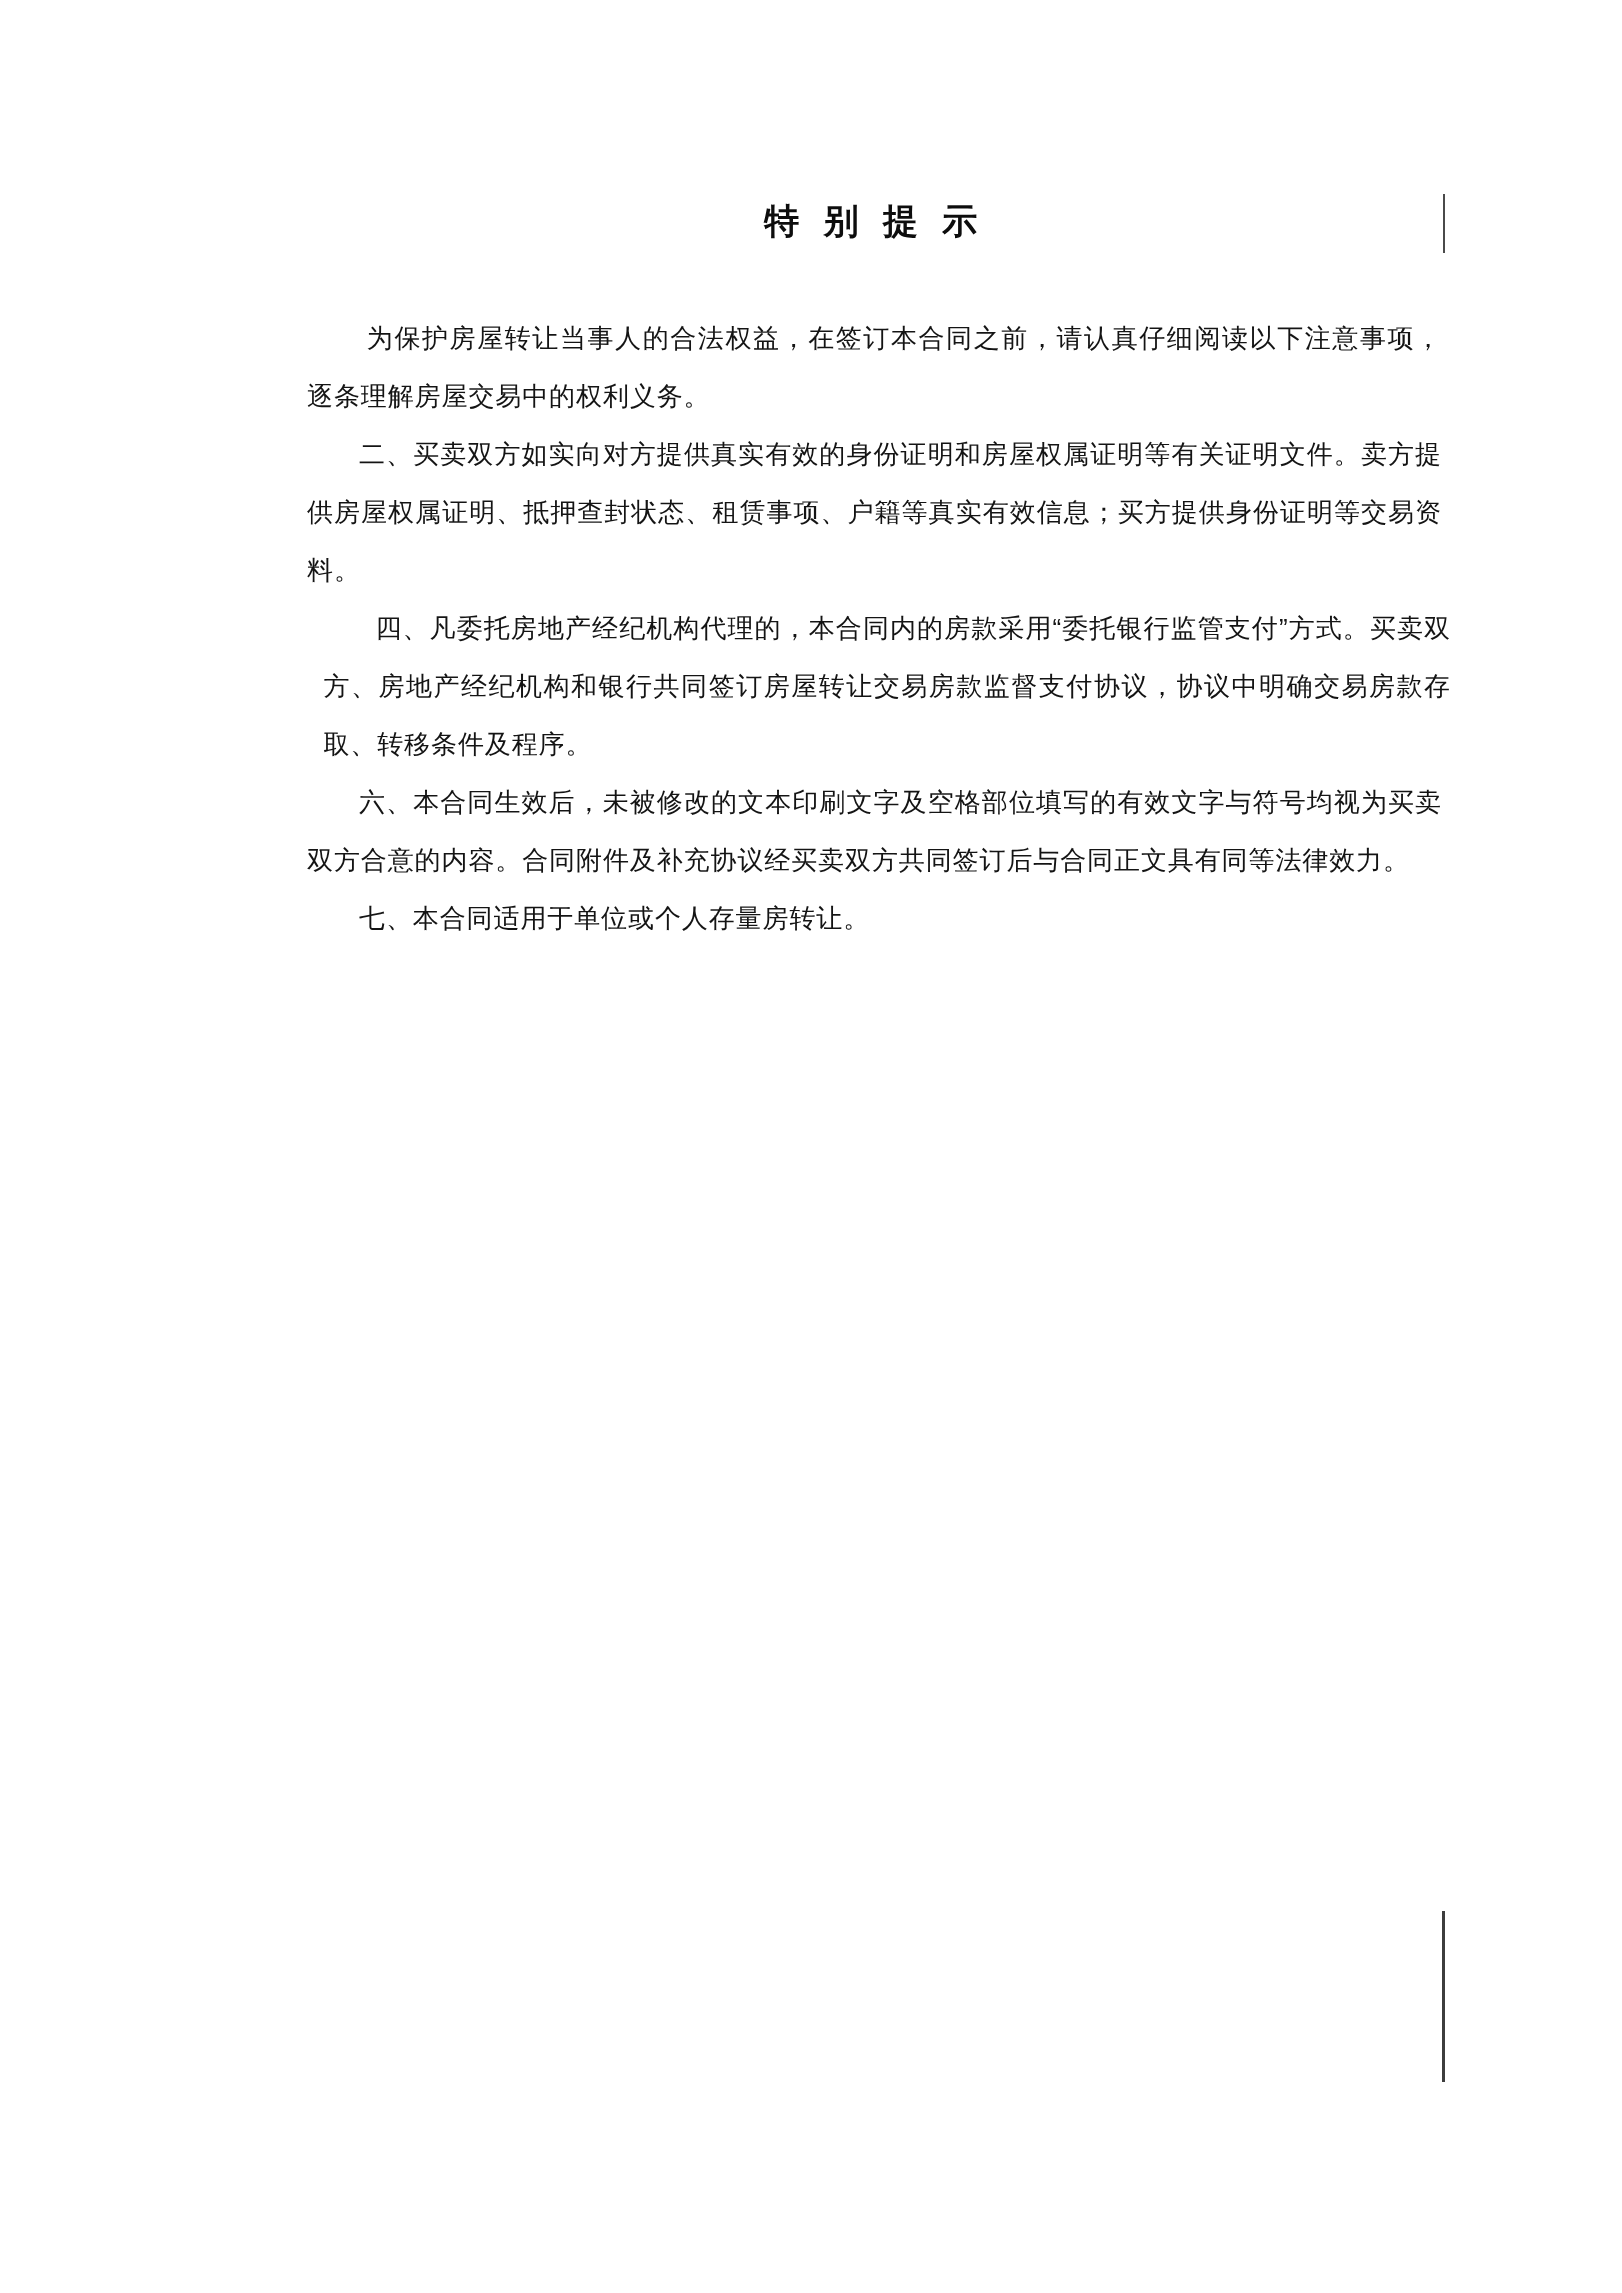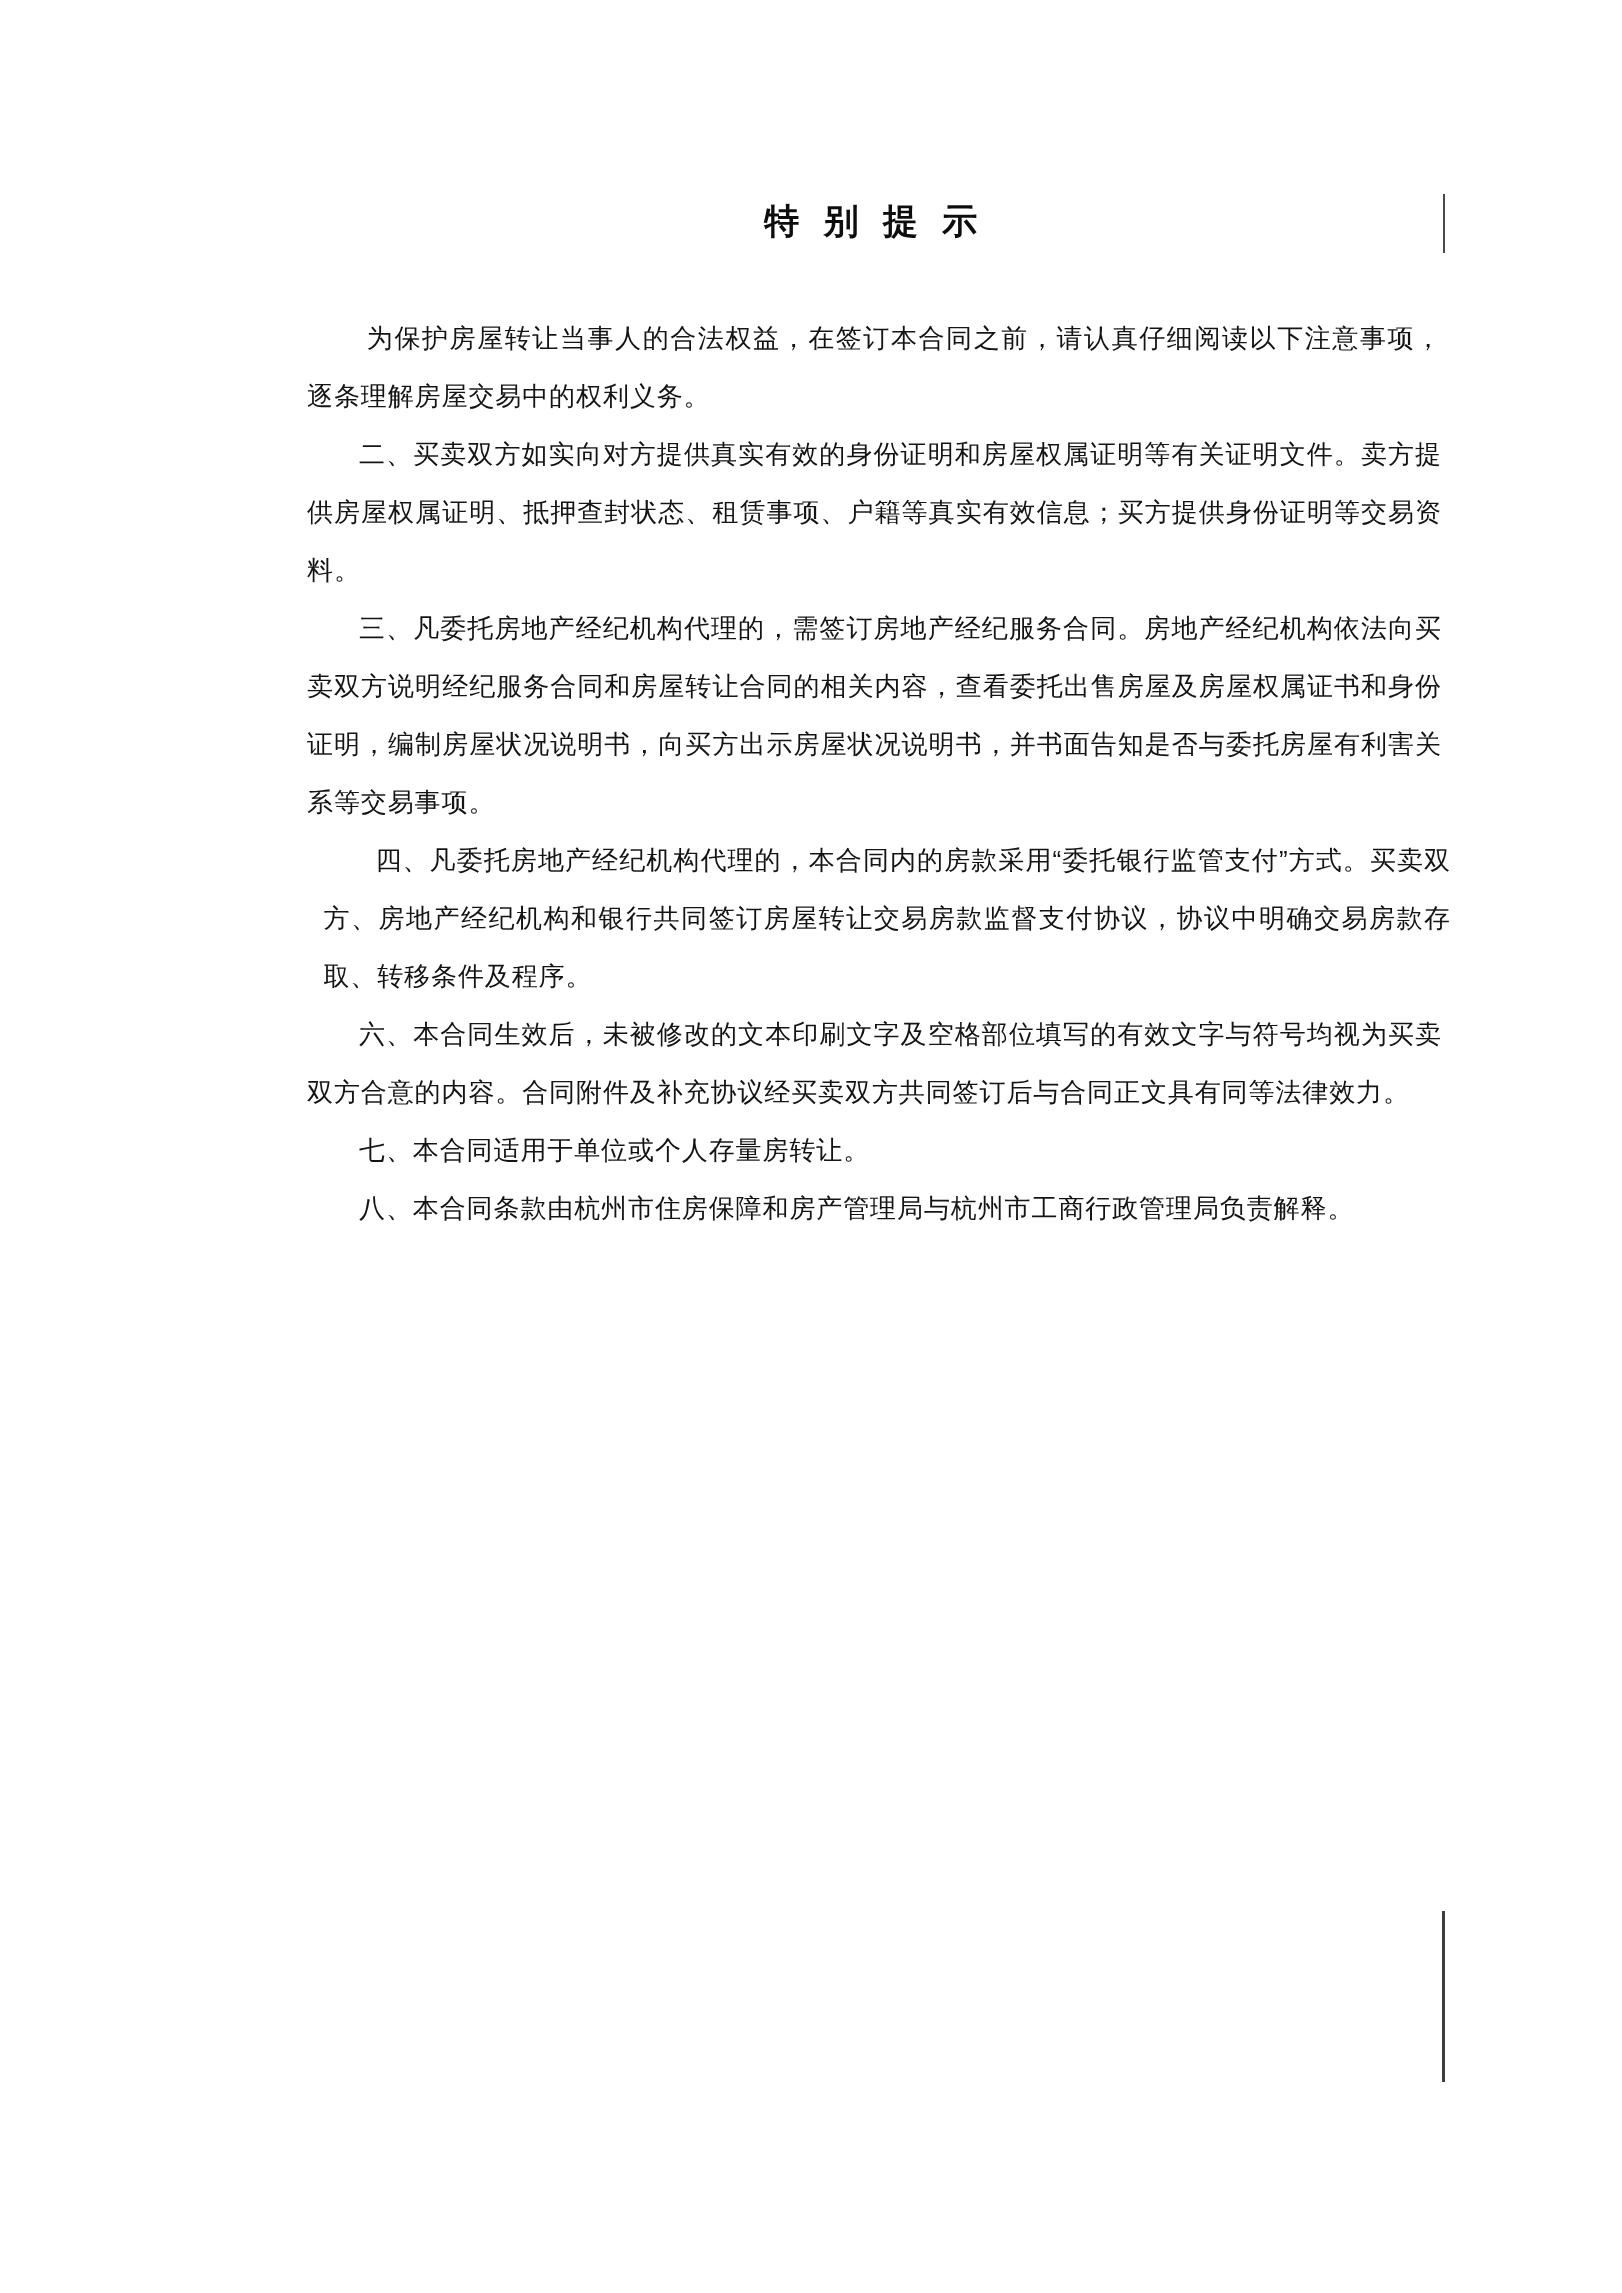--- a/index.html
+++ b/index.html
@@ -74,23 +74,21 @@
 
 <div class="page">
 
   <div class="doc-title">特 别 提 示</div>
 
   <span class="change-bar top"></span>
 
   <div class="content">
     <p class="para intro">为保护房屋转让当事人的合法权益，在签订本合同之前，请认真仔细阅读以下注意事项，逐条理解房屋交易中的权利义务。</p>
     <p class="para">二、买卖双方如实向对方提供真实有效的身份证明和房屋权属证明等有关证明文件。卖方提供房屋权属证明、抵押查封状态、租赁事项、户籍等真实有效信息；买方提供身份证明等交易资料。</p>
-    <p class="para">三、凡委托房地产经纪机构代理的，需签订房地产经纪服务合同。房地产经纪机构依法向买卖双方说明经纪服务合同和房屋转让合同的相关内容，查看委托出售房屋及房屋权属证书和身份证明，编制房屋状况说明书，向买方出示房屋状况说明书，并书面告知是否与委托房屋有利害关系等交易事项。</p>
     <p class="para shifted">四、凡委托房地产经纪机构代理的，本合同内的房款采用“委托银行监管支付”方式。买卖双方、房地产经纪机构和银行共同签订房屋转让交易房款监督支付协议，协议中明确交易房款存取、转移条件及程序。</p>
     <p class="para">六、本合同生效后，未被修改的文本印刷文字及空格部位填写的有效文字与符号均视为买卖双方合意的内容。合同附件及补充协议经买卖双方共同签订后与合同正文具有同等法律效力。</p>
     <p class="para">七、本合同适用于单位或个人存量房转让。</p>
-    <p class="para">八、本合同条款由杭州市住房保障和房产管理局与杭州市工商行政管理局负责解释。</p>
   </div>
 
   <span class="change-bar bottom"></span>
 
 </div>
 
 
 </body></html>

